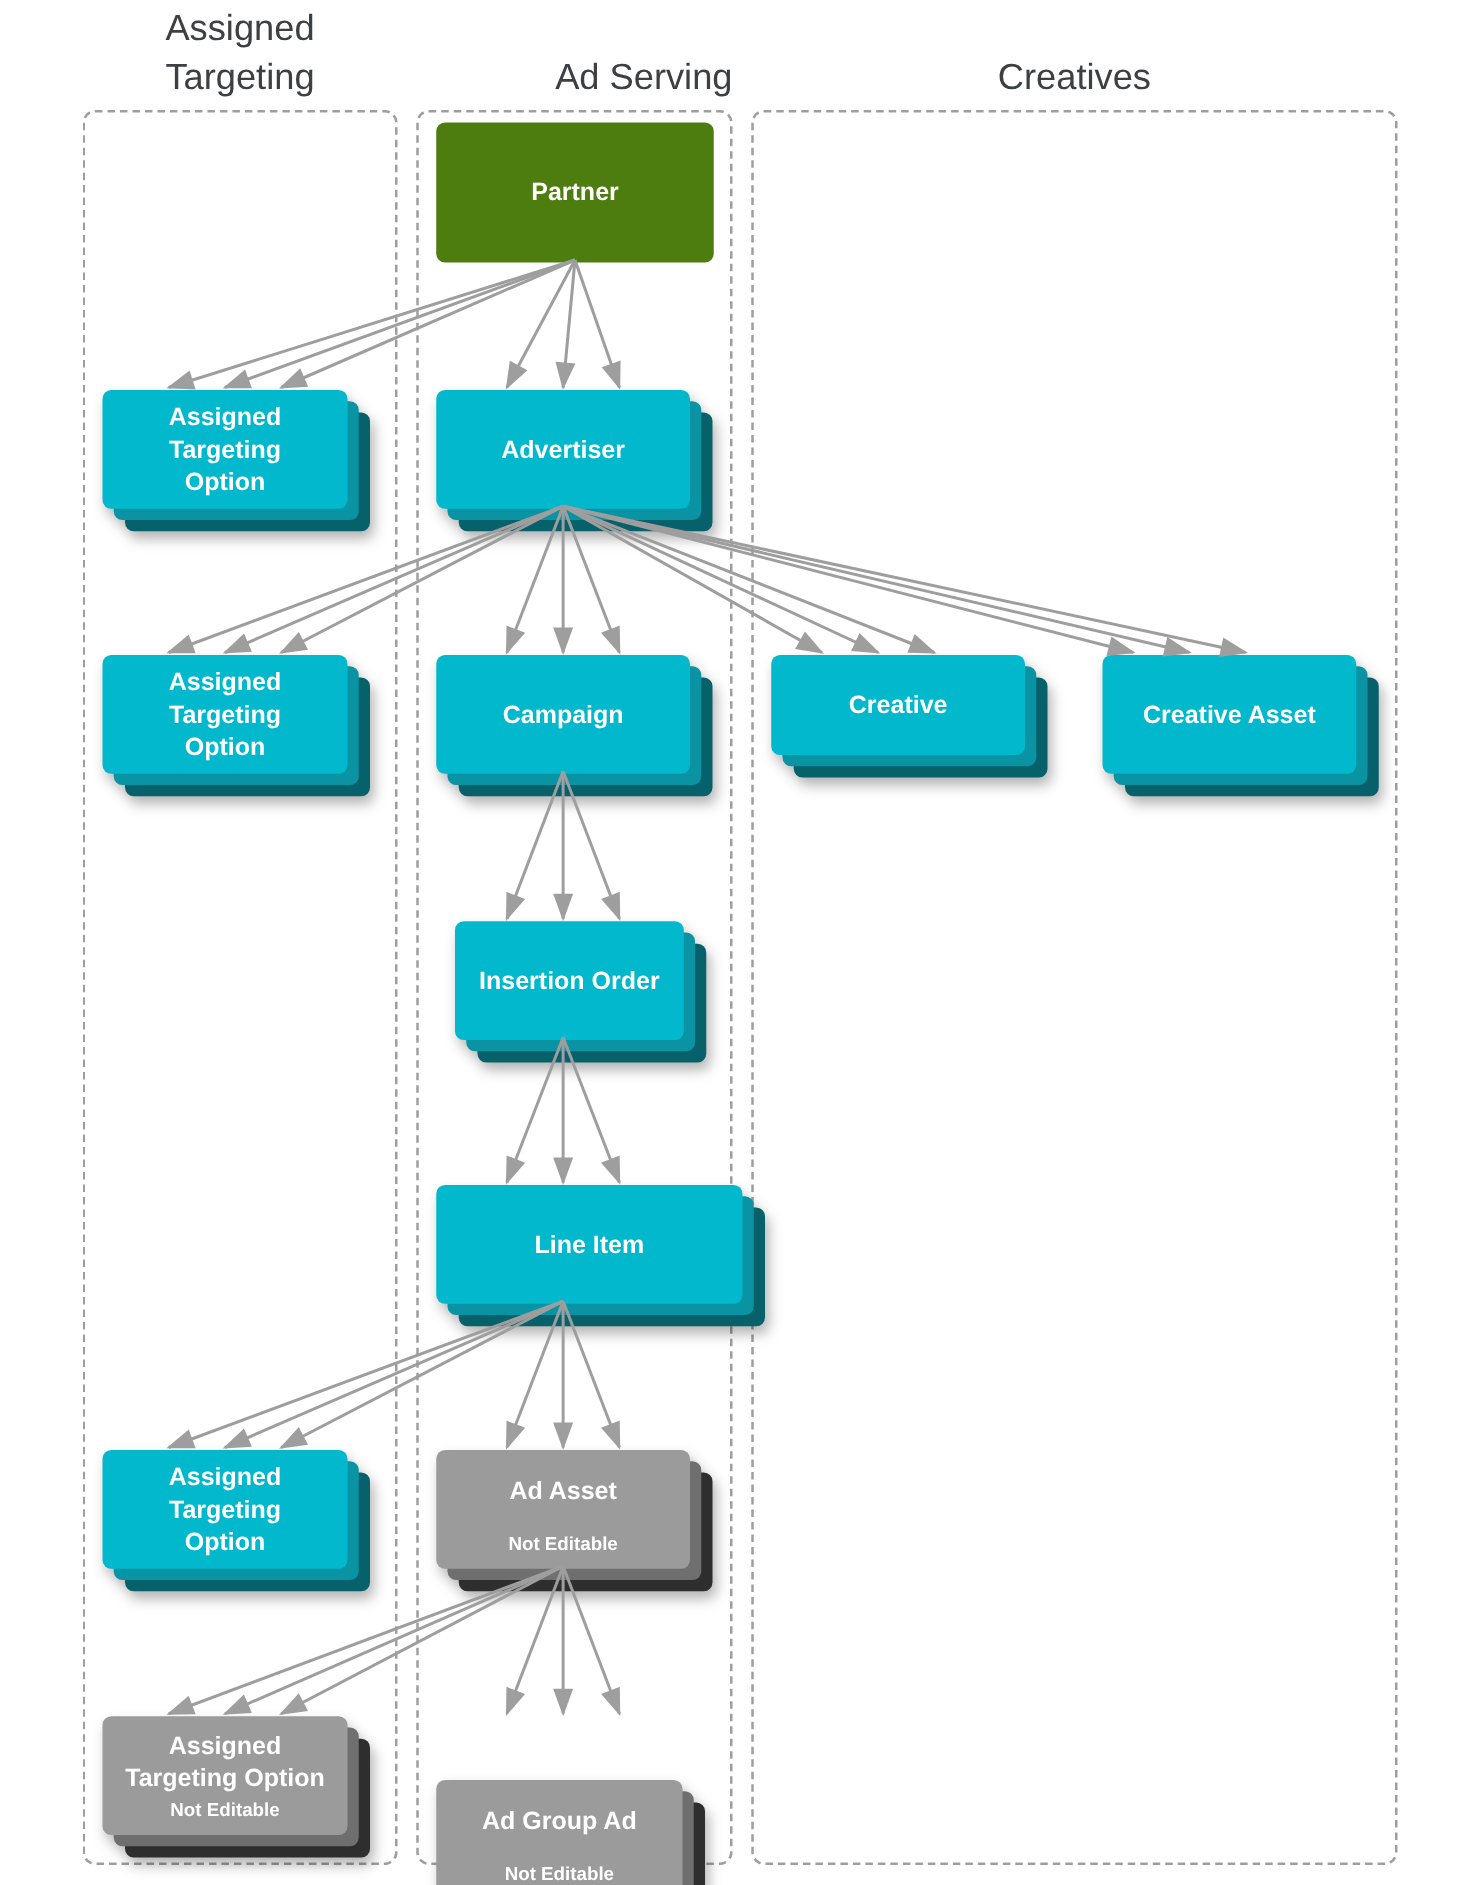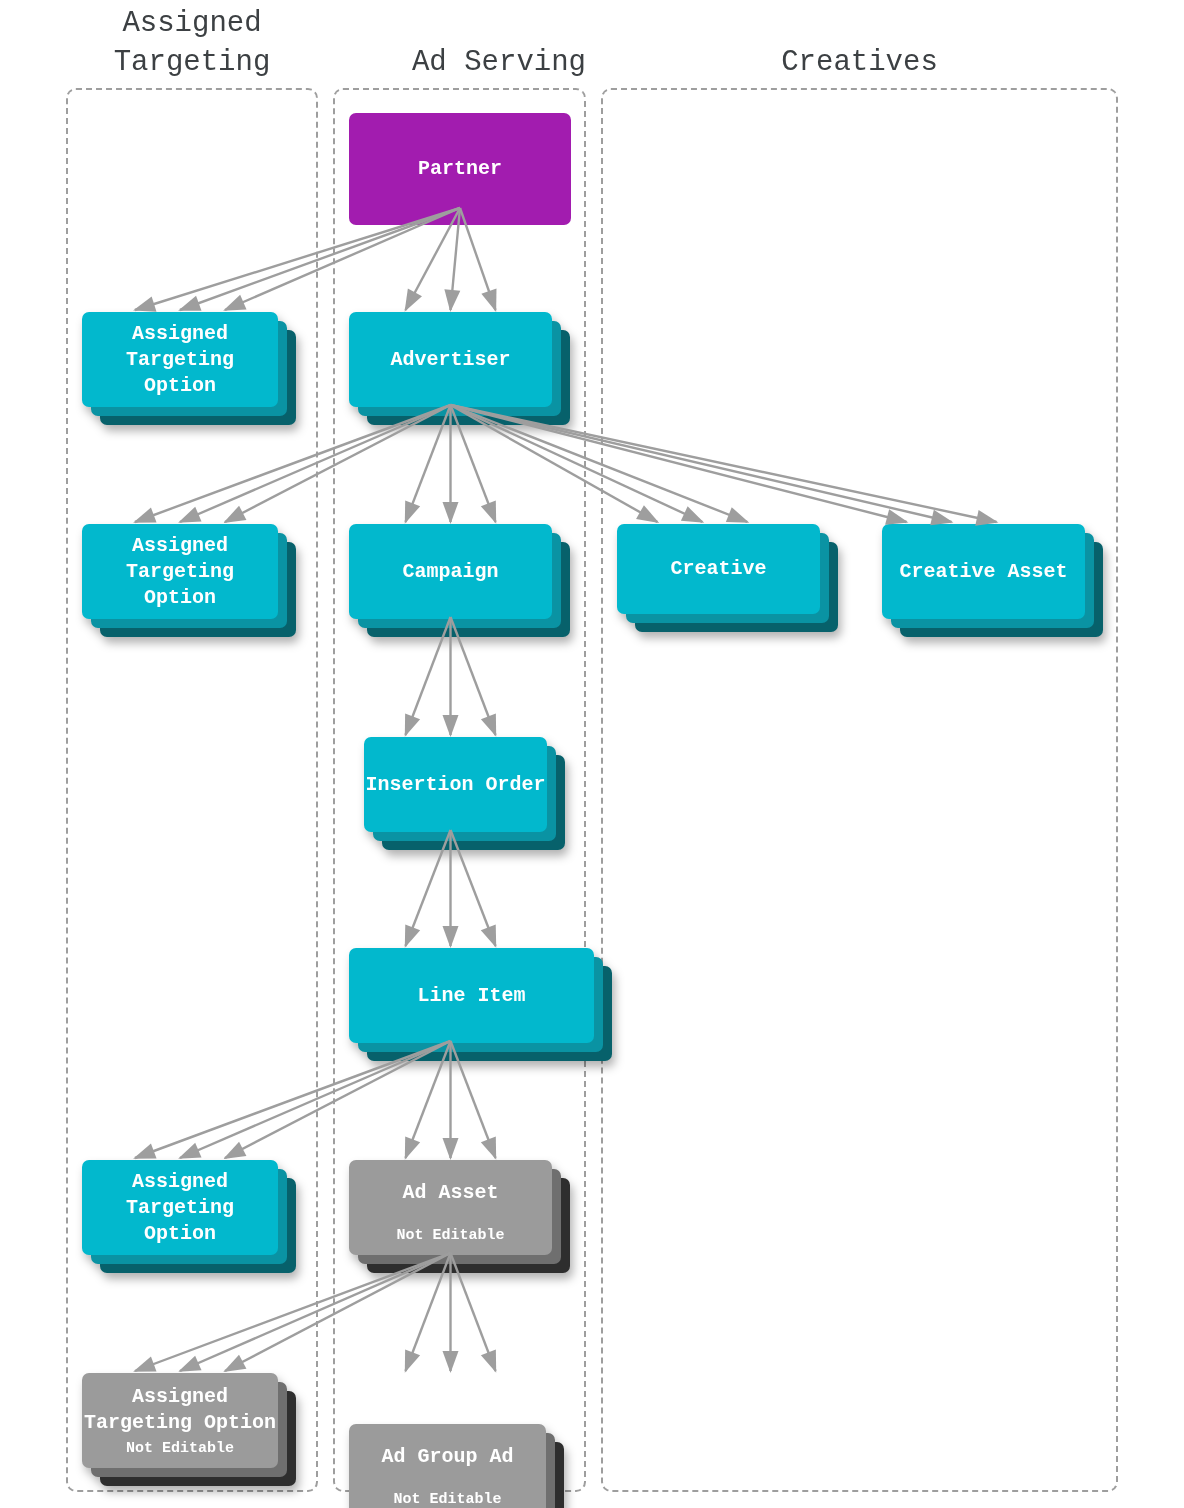--- a/index.html
+++ b/index.html
@@ -1,20 +1,20 @@
 <!DOCTYPE html>
 <html><head>
 <meta charset="utf-8">
 <style>
   html,body{margin:0;padding:0;background:#ffffff;}
   .canvas{
     position:relative;
     width:1184px;height:1508px;
     background:#ffffff;
-    font-family:Liberation Mono, monospace;
+    font-family:Liberation Sans, sans-serif;
     overflow:hidden;
   }
   .col-header{
     position:absolute;top:0;height:86px;z-index:1;
     display:flex;flex-direction:column;justify-content:flex-end;
     text-align:center;color:#3c4043;font-size:29px;line-height:39px;
     padding-bottom:4px;box-sizing:border-box;
   }
   .col-header span{display:block;}
   .col-box{
@@ -22,21 +22,21 @@
     border:2px dashed #9e9e9e;border-radius:10px;box-sizing:border-box;
     background:transparent;
   }
   .node{
     position:absolute;z-index:2;box-sizing:border-box;
     display:flex;flex-direction:column;align-items:center;justify-content:center;
     color:#ffffff;font-weight:bold;font-size:20px;line-height:26px;text-align:center;
     border-radius:7px;
   }
   .node .nl{display:block;}
-  .flat-cyan{background:#a21caf;margin-top:15px;}
+  .flat-cyan{background:#4d7c0f;}
   .stack-cyan{
     background:#02b8cd;
     box-shadow:9px 9px 0 #0a93a3,18px 18px 0 #07616b;
     filter:drop-shadow(3px 6px 5px rgba(0,0,0,0.30));
   }
   .stack-gray{
     background:#9b9b9b;
     box-shadow:9px 9px 0 #6f6f6f,18px 18px 0 #2e2e2e;
     filter:drop-shadow(3px 6px 5px rgba(0,0,0,0.30));
   }
@@ -88,21 +88,21 @@
   <div class="node stack-cyan" style="left:82px;top:524px;width:196px;height:95px;">
     <span class="nl">Assigned</span>
     <span class="nl">Targeting</span>
     <span class="nl">Option</span>
   </div>
 
   <div class="node stack-cyan" style="left:349px;top:524px;width:203px;height:95px;">
     <span class="nl">Campaign</span>
   </div>
 
-  <div class="node stack-cyan" style="left:617px;top:524px;width:203px;height:90px;">
+  <div class="node stack-cyan" style="left:617px;top:524px;width:203px;height:80px;">
     <span class="nl">Creative</span>
   </div>
 
   <div class="node stack-cyan" style="left:882px;top:524px;width:203px;height:95px;align-items:center;">
     <span class="nl">Creative Asset</span>
   </div>
 
   <div class="node stack-cyan" style="left:364px;top:737px;width:183px;height:95px;">
     <span class="nl">Insertion Order</span>
   </div>

